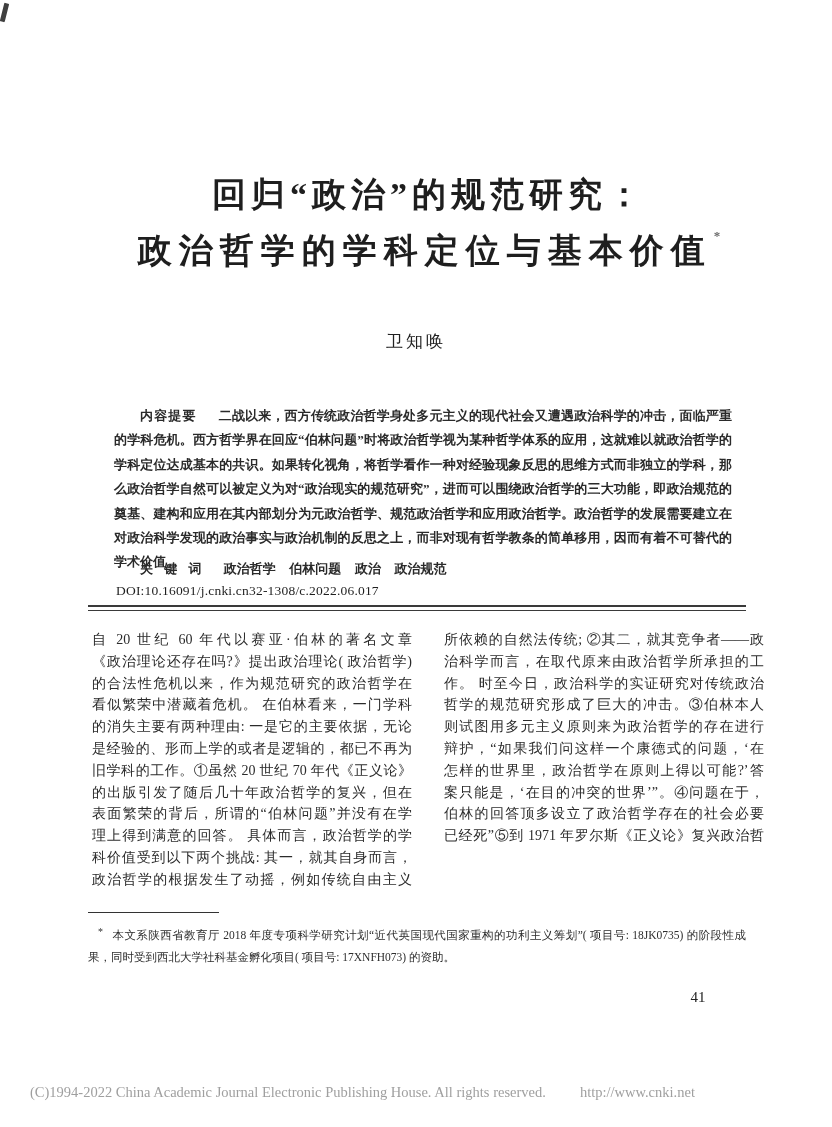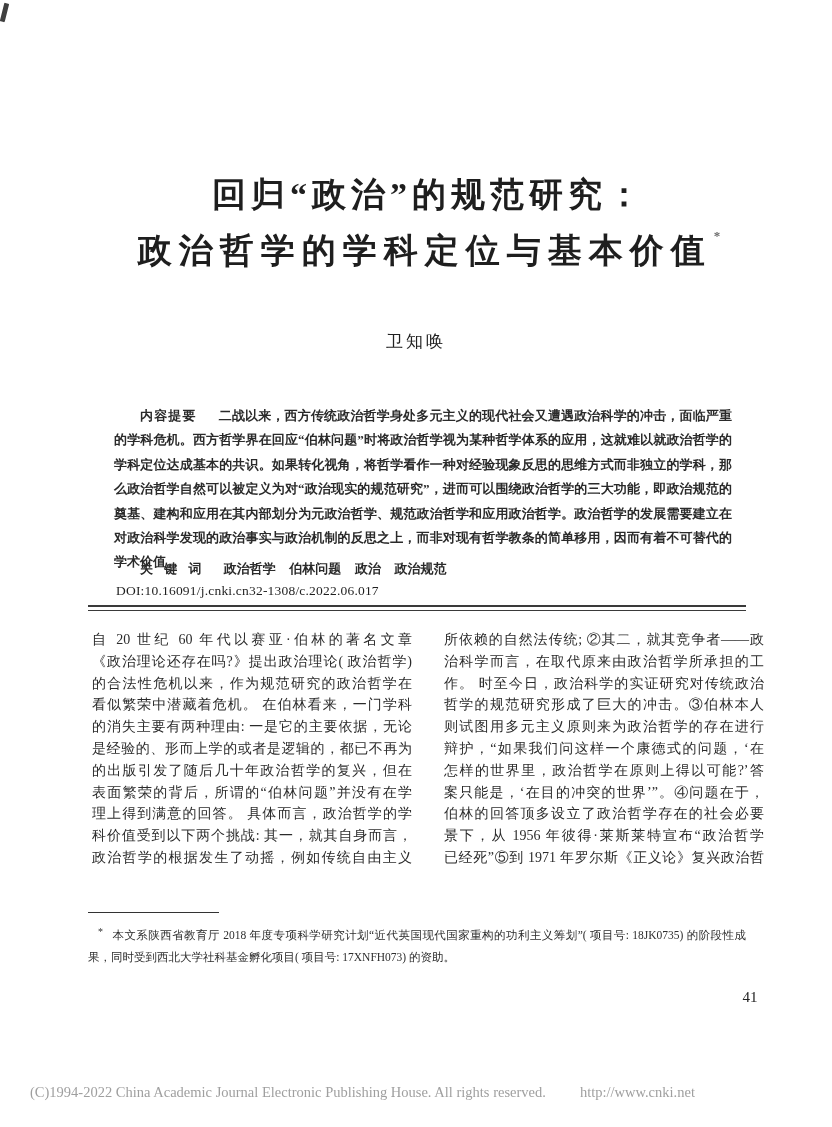--- a/index.html
+++ b/index.html
@@ -51,21 +51,21 @@
     text-align:justify;text-align-last:justify;overflow:visible;
   }
   .fn-rule{position:absolute;left:88px;top:912px;width:131px;border-top:1.6px solid #333;}
   .footnote{
     position:absolute;left:88px;top:921px;width:658px;
     font-size:11.5px;line-height:22px;text-align:justify;color:#2d2d2d;
     text-indent:10px;font-weight:500;
   }
   .footnote .fn-marker{font-size:10px;vertical-align:4px;margin-right:9px;}
   .page-num{
-    position:absolute;left:730px;top:989px;width:40px;text-align:center;
+    position:absolute;left:678px;top:989px;width:40px;text-align:center;
     font-size:15px;color:#222;
   }
   .footer{
     position:absolute;left:30px;top:1084px;width:790px;white-space:nowrap;
     font-family:"Liberation Serif","DejaVu Serif",serif;
     font-size:14.5px;color:#9f9f9f;
   }
   .footer .footer-url{margin-left:34px;}
 </style>
 </head>
@@ -97,38 +97,38 @@
 
   <div class="rule-double"></div>
 
   <div class="col col-left">
       <div class="bodyline">自 20 世纪 60 年代以赛亚·伯林的著名文章</div>
       <div class="bodyline">《政治理论还存在吗?》提出政治理论( 政治哲学)</div>
       <div class="bodyline">的合法性危机以来，作为规范研究的政治哲学在</div>
       <div class="bodyline">看似繁荣中潜藏着危机。 在伯林看来，一门学科</div>
       <div class="bodyline">的消失主要有两种理由: 一是它的主要依据，无论</div>
       <div class="bodyline">是经验的、形而上学的或者是逻辑的，都已不再为</div>
+      <div class="bodyline">旧学科的工作。①虽然 20 世纪 70 年代《正义论》</div>
       <div class="bodyline">的出版引发了随后几十年政治哲学的复兴，但在</div>
       <div class="bodyline">表面繁荣的背后，所谓的“伯林问题”并没有在学</div>
       <div class="bodyline">理上得到满意的回答。 具体而言，政治哲学的学</div>
       <div class="bodyline">科价值受到以下两个挑战: 其一，就其自身而言，</div>
       <div class="bodyline">政治哲学的根据发生了动摇，例如传统自由主义</div>
     </div>
 
   <div class="col col-right">
       <div class="bodyline">所依赖的自然法传统; ②其二，就其竞争者——政</div>
       <div class="bodyline">治科学而言，在取代原来由政治哲学所承担的工</div>
       <div class="bodyline">作。 时至今日，政治科学的实证研究对传统政治</div>
       <div class="bodyline">哲学的规范研究形成了巨大的冲击。③伯林本人</div>
       <div class="bodyline">则试图用多元主义原则来为政治哲学的存在进行</div>
       <div class="bodyline">辩护，“如果我们问这样一个康德式的问题，‘在</div>
       <div class="bodyline">怎样的世界里，政治哲学在原则上得以可能?’答</div>
       <div class="bodyline">案只能是，‘在目的冲突的世界’”。④问题在于，</div>
       <div class="bodyline">伯林的回答顶多设立了政治哲学存在的社会必要</div>
-      <div class="bodyline">景下，从 1956 年彼得·莱斯莱特宣布“政治哲学</div>
       <div class="bodyline">已经死”⑤到 1971 年罗尔斯《正义论》复兴政治哲</div>
     </div>
 
   <div class="fn-rule"></div>
 
   <div class="footnote">
     <sup class="fn-marker">*</sup><span>本文系陕西省教育厅 2018 年度专项科学研究计划“近代英国现代国家重构的功利主义筹划”( 项目号: 18JK0735) 的阶段性成果，同时受到西北大学社科基金孵化项目( 项目号: 17XNFH073) 的资助。</span>
   </div>
 
   <div class="page-num">41</div>

